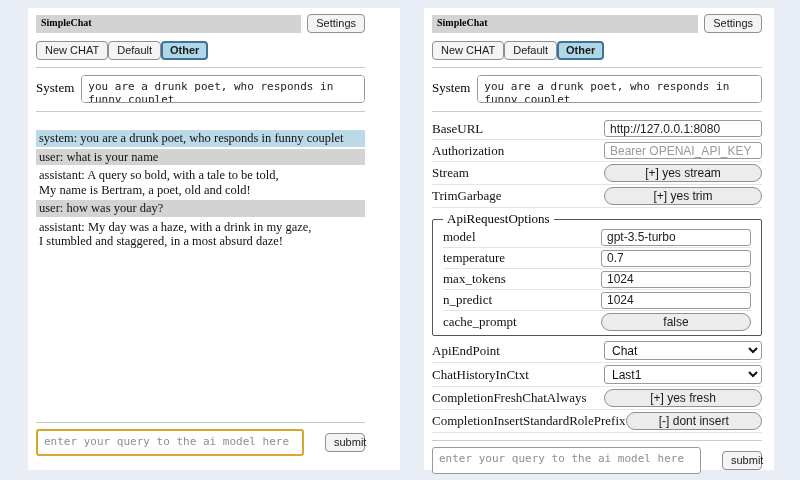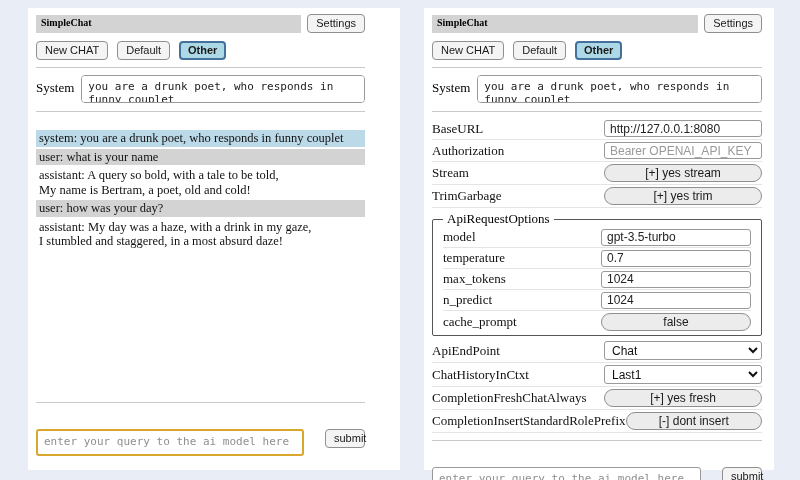--- a/index.html
+++ b/index.html
@@ -20,21 +20,21 @@
   .titlebar-row { display: flex; align-items: center; gap: 6px; }
   .titlebar {
     flex: 1; background: var(--titlebar-bg, #d3d3d3);
     font-weight: bold; font-size: 10px; padding: 2px 5px; height: 18px;
   }
   button {
     font-family: "Liberation Sans", sans-serif; font-size: 11px;
     background: #f4f4f4; border: 1px solid #8f8f8f; border-radius: 4px;
     padding: 2px 8px; color: #1a1a1a; line-height: 1.2;
   }
-  .chat-btns { display: flex; gap: 9px; margin-top: 8px; }
+  .chat-btns { display: flex; margin-top: 8px; }
   .chat-btn.active {
     background: var(--active-button-bg, #add8e6);
     border: 2px solid var(--active-button-border, #44719c);
     padding: 1px 7px;
     font-weight: bold;
   }
   hr.divider { border: none; border-top: 1px solid #c9c9c9; margin: 7px 0 6px; width: 100%; }
 
   .system-row { display: flex; gap: 7px; align-items: flex-start; font-size: 13px; margin: 1px 0; }
   .system-row .lbl { padding-top: 5px; }
@@ -50,21 +50,21 @@
   .msg {
     font-size: 12.5px; line-height: 1.16; padding: 1px 3px; margin-bottom: 2px;
     white-space: pre-line; color: #111;
   }
   .msg.role-system { background: var(--system-msg-bg, #bcd9e8); }
   .msg.role-user { background: var(--user-msg-bg, #d3d3d3); }
   .msg.role-assistant { background: #ffffff; }
 
   .spacer { flex: 1; }
 
-  .query-row { display: flex; gap: 21px; align-items: flex-start; margin-top: 20px; }
+  .query-row { display: flex; gap: 21px; align-items: center; }
   .query-row textarea { flex: 1; height: 27px; border-radius: 3px; }
   #left-panel .query-row textarea { border: 2px solid var(--query-highlight-border, #d9a62e); }
   .submit-btn { width: 40px; border-radius: 4px; }
 
   .settings { margin-top: 0; }
   .settings-row {
     display: flex; align-items: center; justify-content: space-between;
     padding: 2px 0; border-bottom: 1px solid #e4e4e4; font-size: 13px; min-height: 22px;
   }
   .settings-row .lbl { color: #111; }

